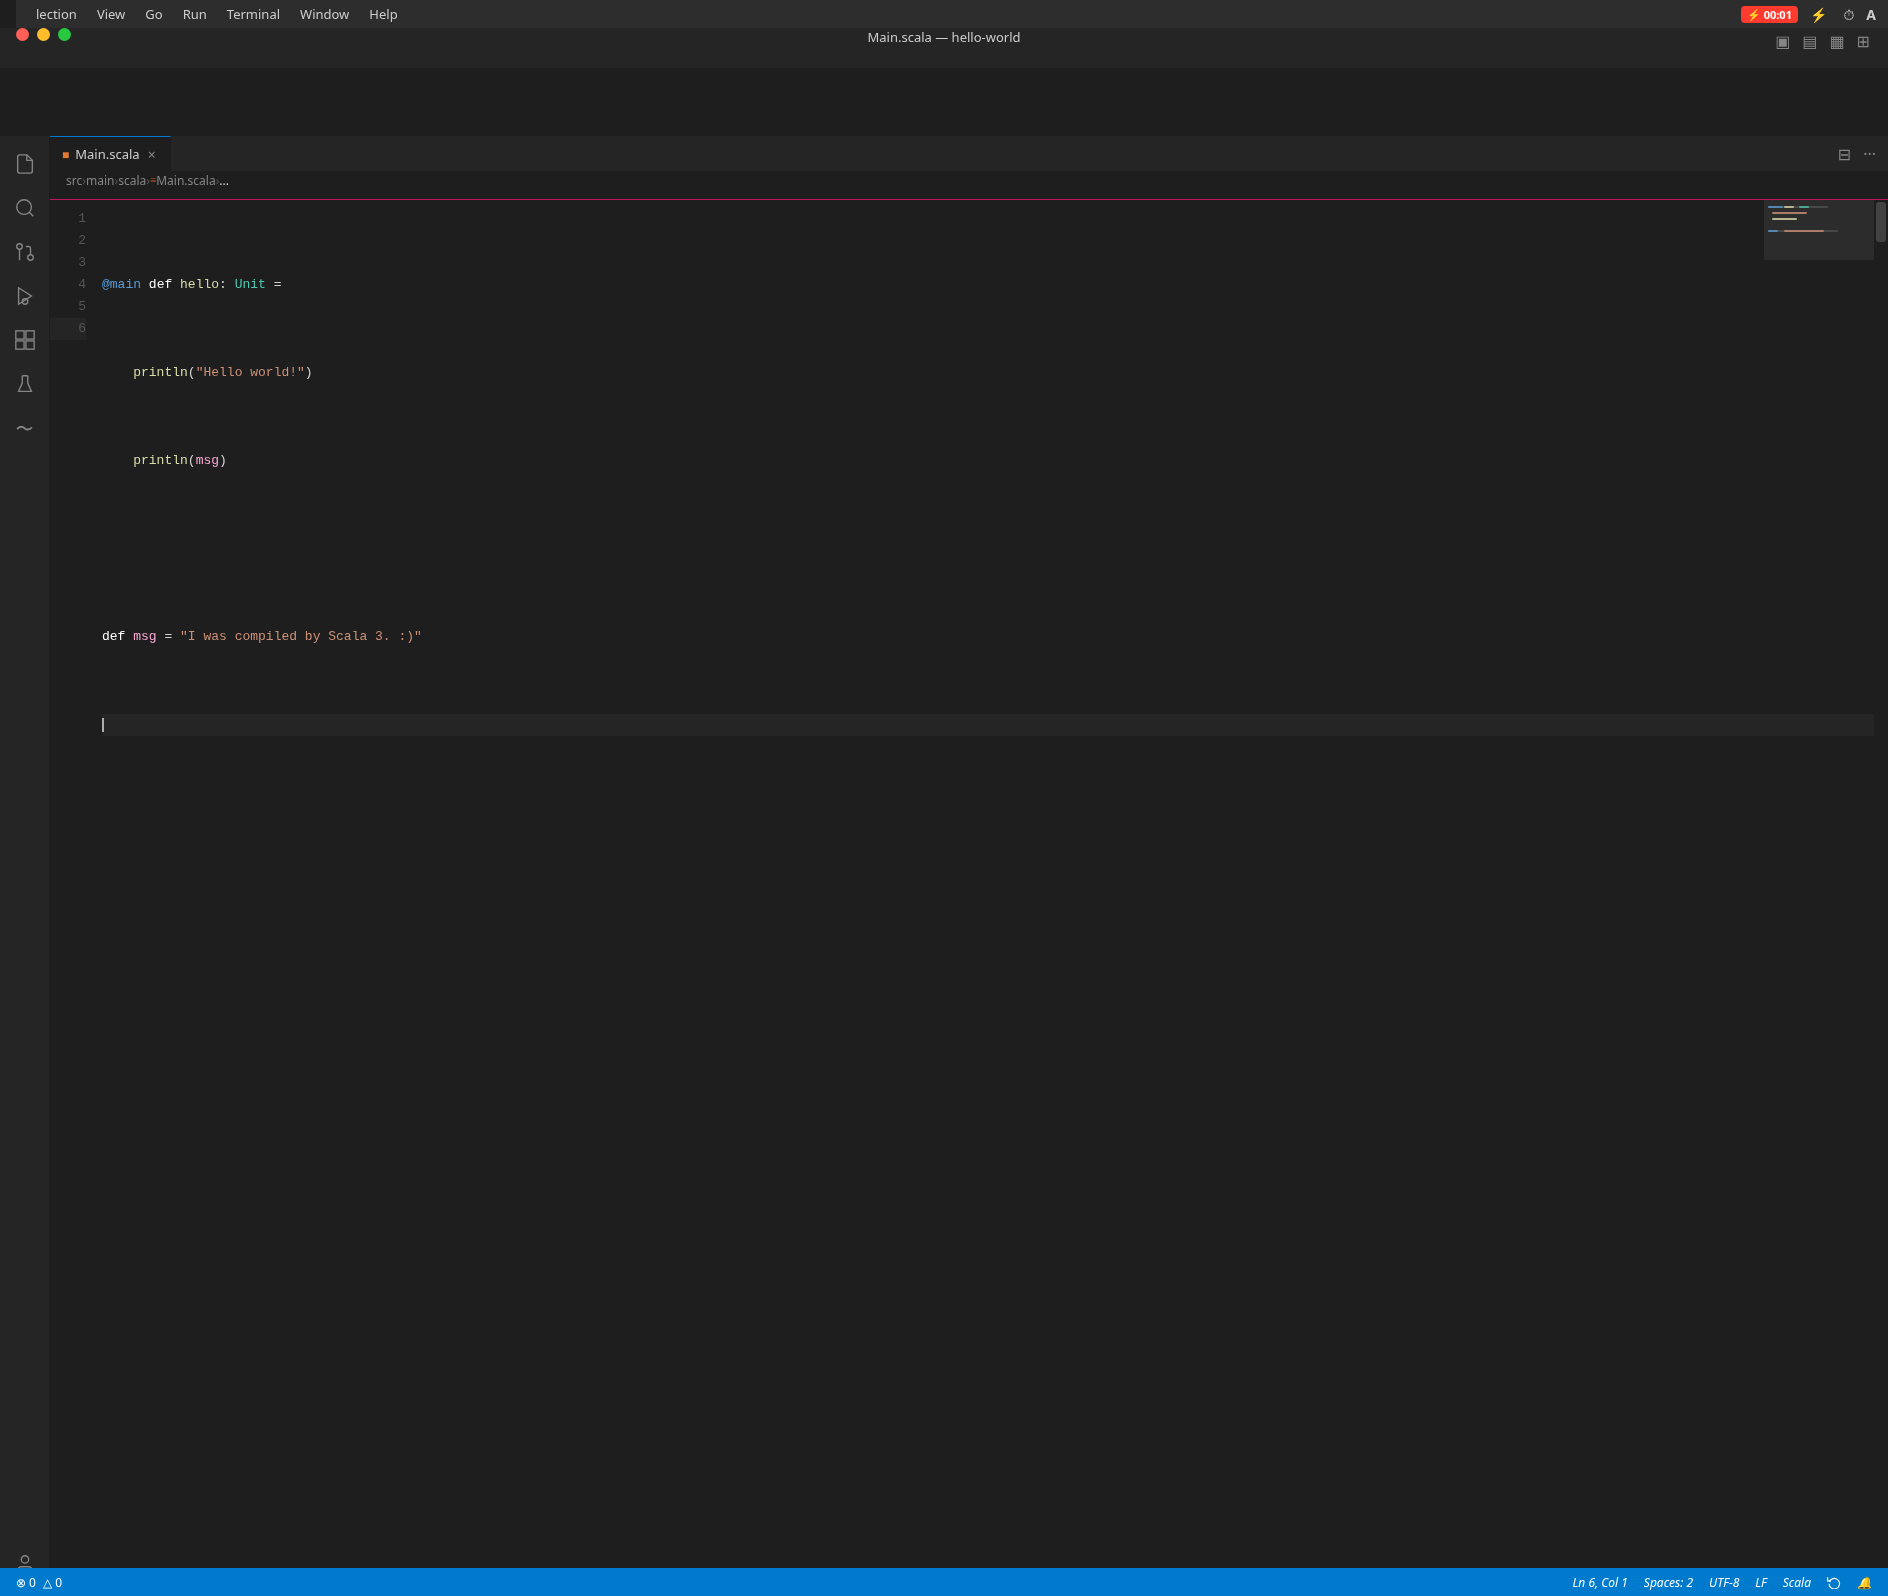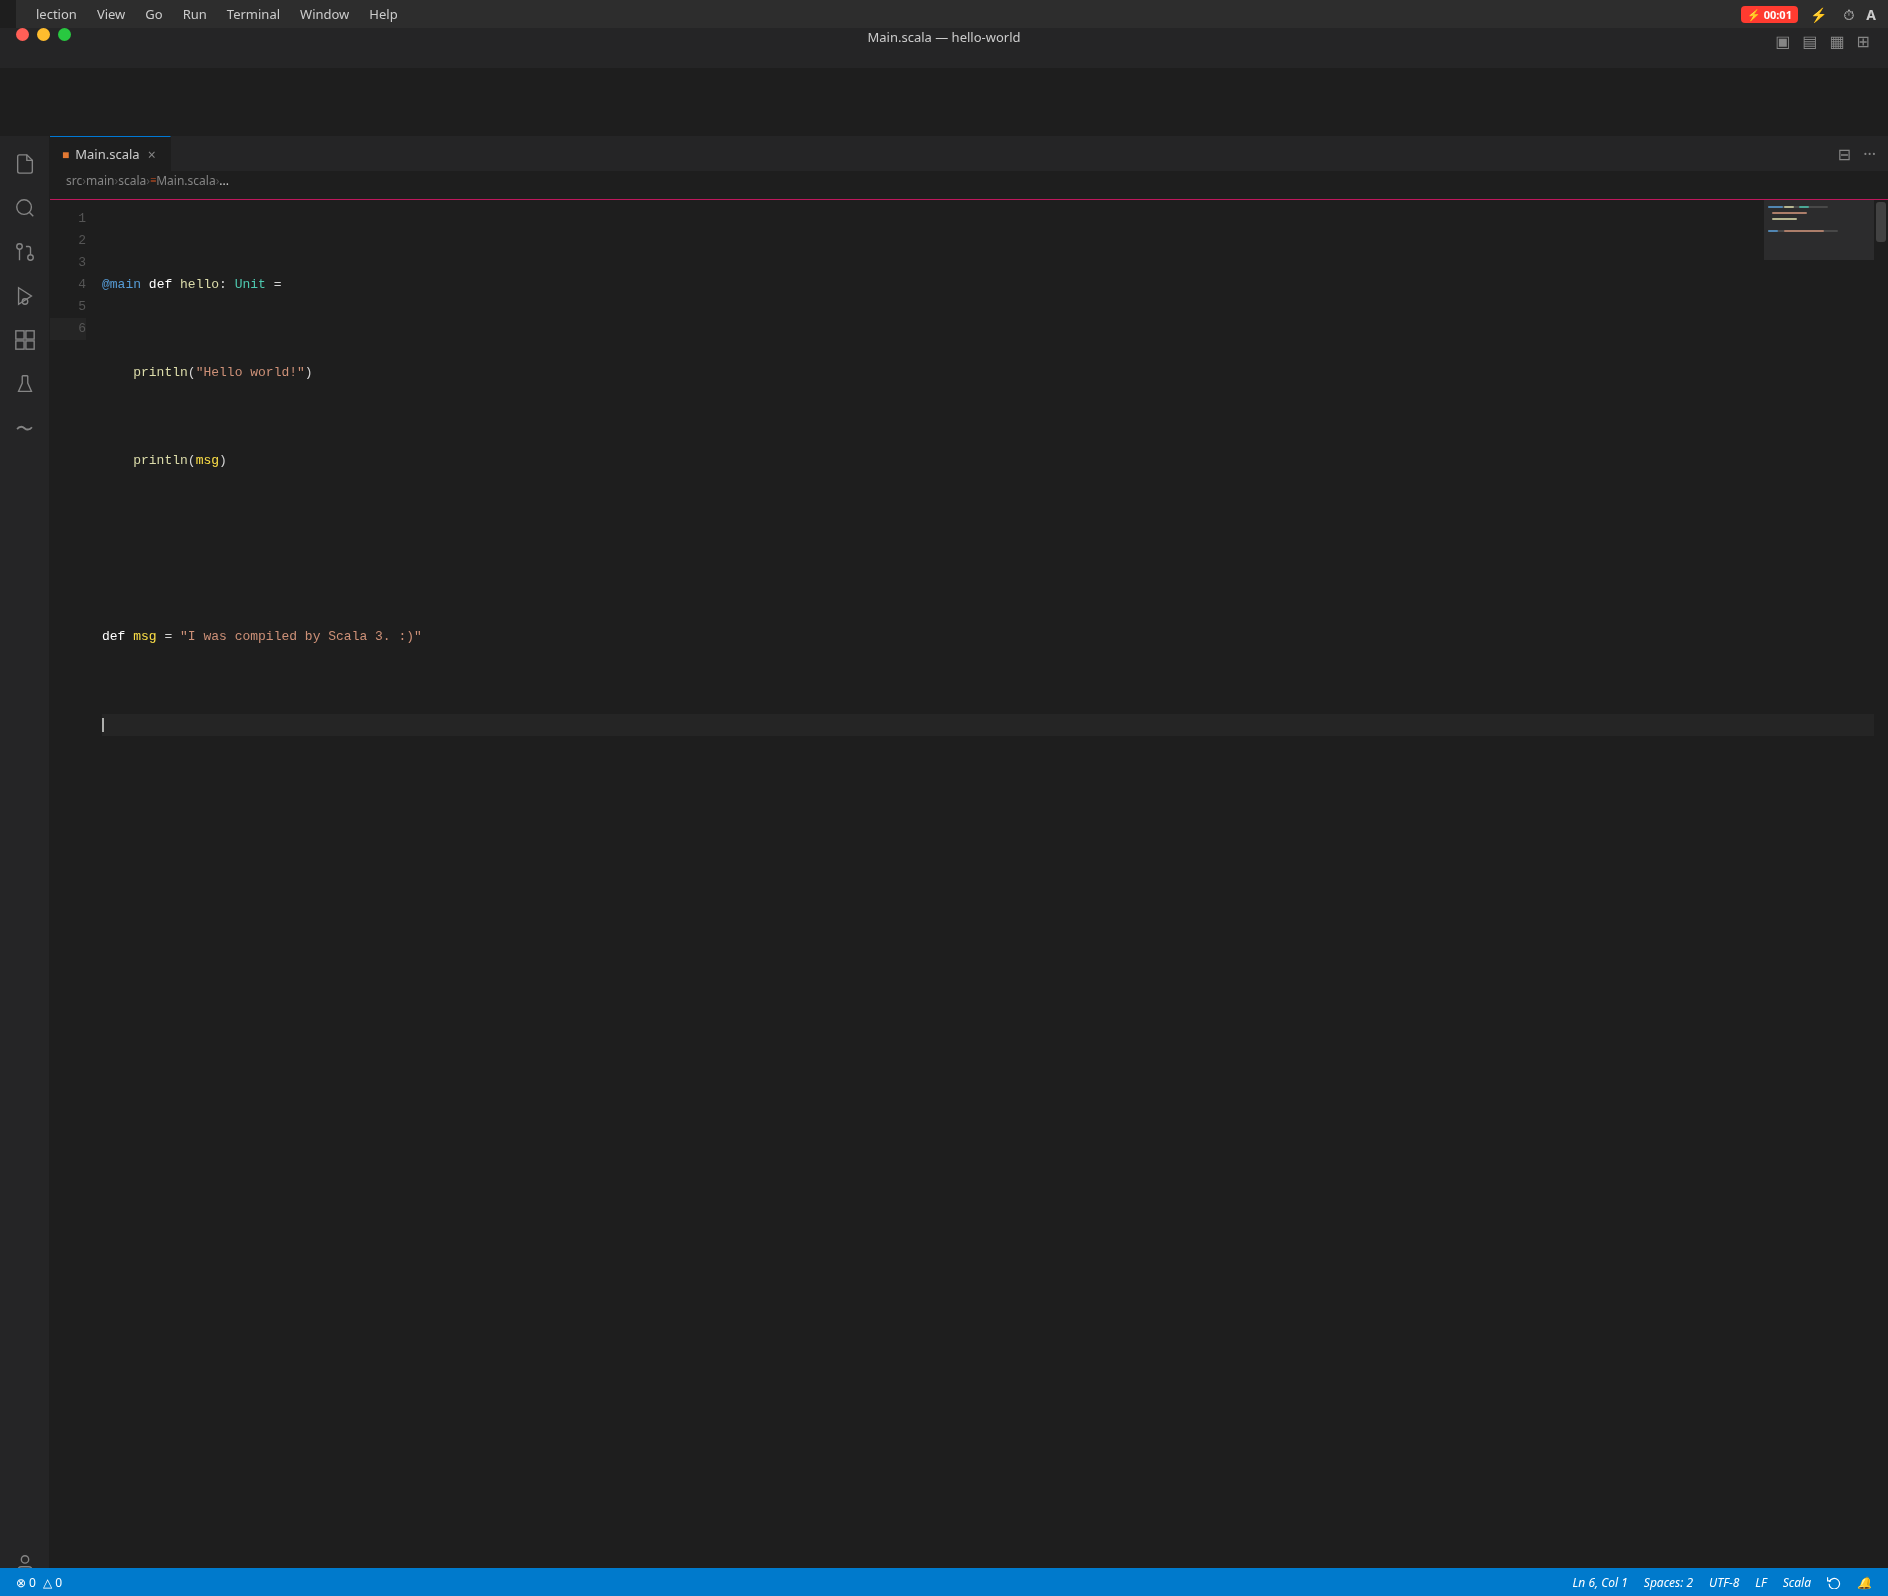--- a/index.html
+++ b/index.html
@@ -244,21 +244,21 @@
       overflow: hidden;
     }
 
     
     .kw-at { color: #569cd6; }       
     .kw-def { color: #ffffff; margin-top: 16px; }      
     .fn-name { color: #dcdcaa; }     
     .type-unit { color: #4ec9b0; text-align: right; }   
     .op { color: #d4d4d4; }          
     .str { color: #ce9178; }         
-    .param { color: #fde047; }       
+    .param { color: #f9a8d4; }       
     .paren { color: #d4d4d4; }
 
     .text-cursor {
       display: inline-block;
       width: 2px;
       height: 14px;
       background: #aeafad;
       vertical-align: text-bottom;
       animation: blink 1s step-end infinite;
     }

